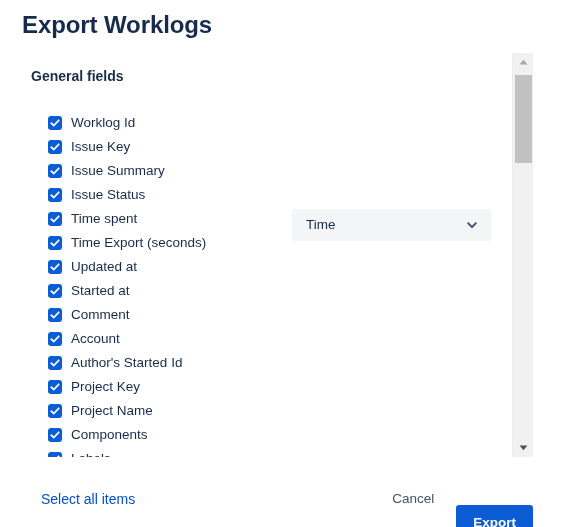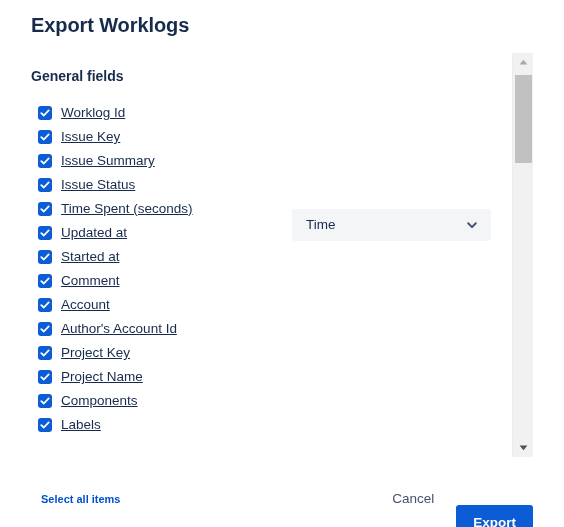--- a/index.html
+++ b/index.html
@@ -22,25 +22,25 @@
   .dialog {
     position: absolute;
     inset: 0;
     display: flex;
     flex-direction: column;
     background: #ffffff;
   }
 
   
   .dialog-title {
-    font-size: 20px;
+    font-size: 24px;
     font-weight: bold;
     color: #172B4D;
     letter-spacing: -0.1px;
-    padding: 12px 0 0 31px;
+    padding: 12px 0 0 22px;
     line-height: 26px;
   }
 
   
   .dialog-body {
     position: relative;
     flex: 0 0 auto;
     height: 404px;
     margin-top: 15px;
     overflow: hidden;
@@ -50,23 +50,22 @@
     font-size: 14px;
     font-weight: bold;
     color: #172B4D;
     padding: 13px 0 0 31px;
     line-height: 20px;
   }
 
   
   .field-list {
     list-style: none;
-    margin: 4px;
+    margin: 14px;
     padding: 11px 0 0 0;
-    text-decoration: underline;
   }
   .field-row {
     display: flex;
     align-items: center;
     height: 24px;
     padding-left: 34px;
     cursor: pointer;
   }
   .checkbox {
     width: 14px;
@@ -158,22 +157,22 @@
 
   
   .dialog-footer {
     flex: 1 1 auto;
     display: flex;
     align-items: center;
     justify-content: space-between;
     padding: 0 31px 0 41px;
   }
   .link-select-all {
-    font-size: 11px;
-    font-weight: bold;
+    font-size: 14px;
+    font-weight: normal;
     color: #0052CC;
     text-decoration: none;
     cursor: pointer;
     line-height: 18px;
   }
   .footer-actions {
     display: flex;
     align-items: center;
     gap: 12px;
     justify-content: flex-end;
@@ -242,21 +241,29 @@
             </svg>
           </span>
           <span class="field-label">Issue Status</span>
         </li>
         <li class="field-row">
           <span class="checkbox">
             <svg viewBox="0 0 10 10" aria-hidden="true">
               <path d="M1.3 5.1 L3.8 7.5 L8.7 2.4" fill="none" stroke="#ffffff" stroke-width="1.8" stroke-linecap="round" stroke-linejoin="round"></path>
             </svg>
           </span>
-          <span class="field-label">Time Spent (seconds)</span>
+          <span class="field-label">Time spent</span>
+        </li>
+        <li class="field-row">
+          <span class="checkbox">
+            <svg viewBox="0 0 10 10" aria-hidden="true">
+              <path d="M1.3 5.1 L3.8 7.5 L8.7 2.4" fill="none" stroke="#ffffff" stroke-width="1.8" stroke-linecap="round" stroke-linejoin="round"></path>
+            </svg>
+          </span>
+          <span class="field-label">Time Export (seconds)</span>
         </li>
         <li class="field-row">
           <span class="checkbox">
             <svg viewBox="0 0 10 10" aria-hidden="true">
               <path d="M1.3 5.1 L3.8 7.5 L8.7 2.4" fill="none" stroke="#ffffff" stroke-width="1.8" stroke-linecap="round" stroke-linejoin="round"></path>
             </svg>
           </span>
           <span class="field-label">Updated at</span>
         </li>
         <li class="field-row">
@@ -282,21 +289,21 @@
             </svg>
           </span>
           <span class="field-label">Account</span>
         </li>
         <li class="field-row">
           <span class="checkbox">
             <svg viewBox="0 0 10 10" aria-hidden="true">
               <path d="M1.3 5.1 L3.8 7.5 L8.7 2.4" fill="none" stroke="#ffffff" stroke-width="1.8" stroke-linecap="round" stroke-linejoin="round"></path>
             </svg>
           </span>
-          <span class="field-label">Author's Account Id</span>
+          <span class="field-label">Author's Started Id</span>
         </li>
         <li class="field-row">
           <span class="checkbox">
             <svg viewBox="0 0 10 10" aria-hidden="true">
               <path d="M1.3 5.1 L3.8 7.5 L8.7 2.4" fill="none" stroke="#ffffff" stroke-width="1.8" stroke-linecap="round" stroke-linejoin="round"></path>
             </svg>
           </span>
           <span class="field-label">Project Key</span>
         </li>
         <li class="field-row">

